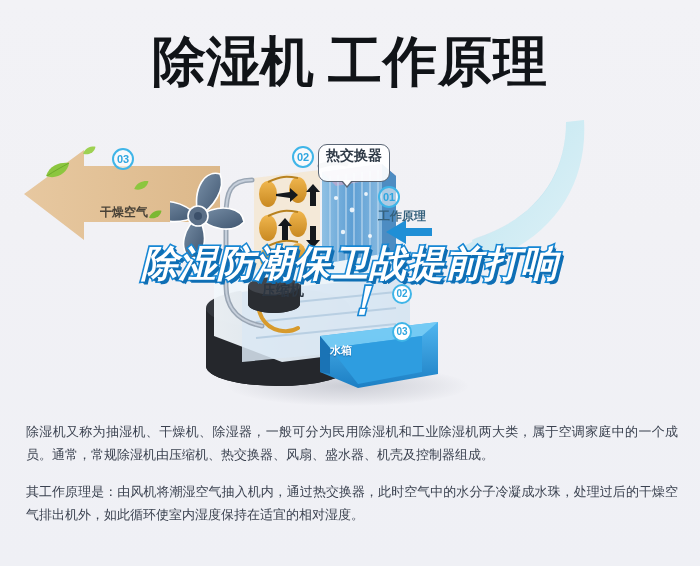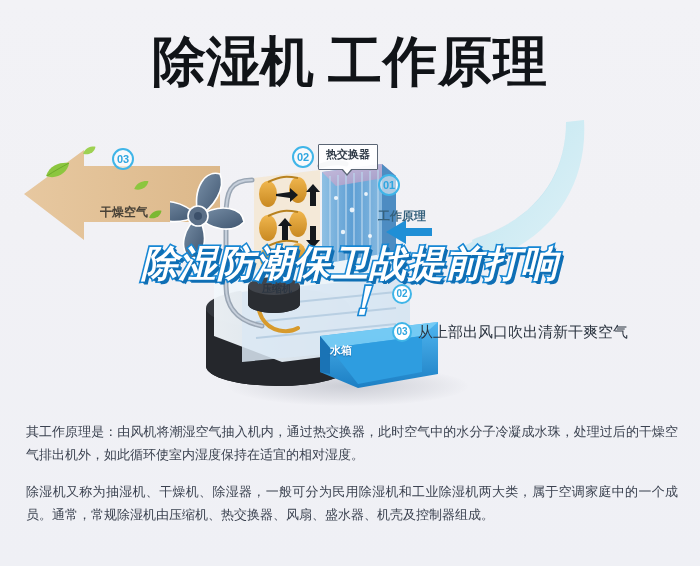--- a/index.html
+++ b/index.html
@@ -83,44 +83,44 @@
     border-radius: 50%;
     border: 2px solid #3fb5e8;
     color: #2fa6e0;
     font-size: 11px;
     font-weight: 700;
     line-height: 18px;
     text-align: center;
     background: rgba(255,255,255,0.55);
     font-family: "Liberation Sans", sans-serif;
   }
-  #badge01 { left: 378px; top: 56px; }
+  #badge01 { left: 378px; top: 68px; }
   #badge02 { left: 292px; top: 28px; }
   #badge03 { left: 112px; top: 30px; }
 
   .illus-label {
     position: absolute;
     font-size: 12px;
     color: #3d4a58;
     font-weight: 600;
     white-space: nowrap;
     font-family: "Liberation Sans", "DejaVu Sans", sans-serif;
   }
   #lab-dry   { left: 100px; top: 86px; color:#4a4338; }
   #lab-humid { left: 378px; top: 90px; color:#35617d; }
 
   
   .callout {
     position: absolute;
     left: 318px; top: 26px;
-    padding: 2px 7px 7px 7px;
+    padding: 2px 7px 16px 7px;
     border: 1.4px solid #5b6675;
-    border-radius: 1px;
+    border-radius: 9px;
     background: rgba(255,255,255,0.92);
-    font-size: 11px;
+    font-size: 14px;
     font-weight: 700;
     color: #2f3a47;
     white-space: nowrap;
     font-family: "Liberation Sans", "DejaVu Sans", sans-serif;
   }
   .callout::after {
     content: "";
     position: absolute;
     left: 22px; bottom: -7px;
     width: 0; height: 0;
@@ -135,21 +135,21 @@
     width: 0; height: 0;
     border-left: 5px solid transparent;
     border-right: 5px solid transparent;
     border-top: 6px solid #ffffff;
     z-index: 2;
   }
 
   
   .mach-label {
     position: absolute;
-    font-size: 10px;
+    font-size: 14px;
     font-weight: 700;
     color: #2a3340;
     white-space: nowrap;
     font-family: "Liberation Sans", "DejaVu Sans", sans-serif;
   }
   #lab-comp { left: 262px; top: 164px; color: #2c3642; }
   #lab-tank { left: 330px; top: 225px; color: #ffffff; text-shadow: 0 1px 1px rgba(0,60,120,.55); font-size:11px;text-align:center;}
 
   
   .overlay {
@@ -425,27 +425,26 @@
   <div class="steps">
     <div class="step" id="step-1">
       <div class="step-badge">01</div>
       <div class="step-text">潮湿空气由下部进风口吸入机内</div>
     </div>
     <div class="step">
       <div class="step-badge">02</div>
     </div>
     <div class="step">
       <div class="step-badge">03</div>
-      <div class="step-text">从上部出风口吹出清新干爽空气</div>
     </div>
   </div>
 
   <div class="overlay">
     <span class="overlay-text">除湿防潮保卫战提前打响</span>
     <span class="overlay-bang">！</span>
   </div>
 
   <div class="body-copy">
+    <p class="para">除湿机又称为抽湿机、干燥机、除湿器，一般可分为民用除湿机和工业除湿机两大类，属于空调家庭中的一个成员。通常，常规除湿机由压缩机、热交换器、风扇、盛水器、机壳及控制器组成。</p>
     <p class="para">其工作原理是：由风机将潮湿空气抽入机内，通过热交换器，此时空气中的水分子冷凝成水珠，处理过后的干燥空气排出机外，如此循环使室内湿度保持在适宜的相对湿度。</p>
-    <p class="para">除湿机又称为抽湿机、干燥机、除湿器，一般可分为民用除湿机和工业除湿机两大类，属于空调家庭中的一个成员。通常，常规除湿机由压缩机、热交换器、风扇、盛水器、机壳及控制器组成。</p>
   </div>
 
 </div>
 
 </body></html>

